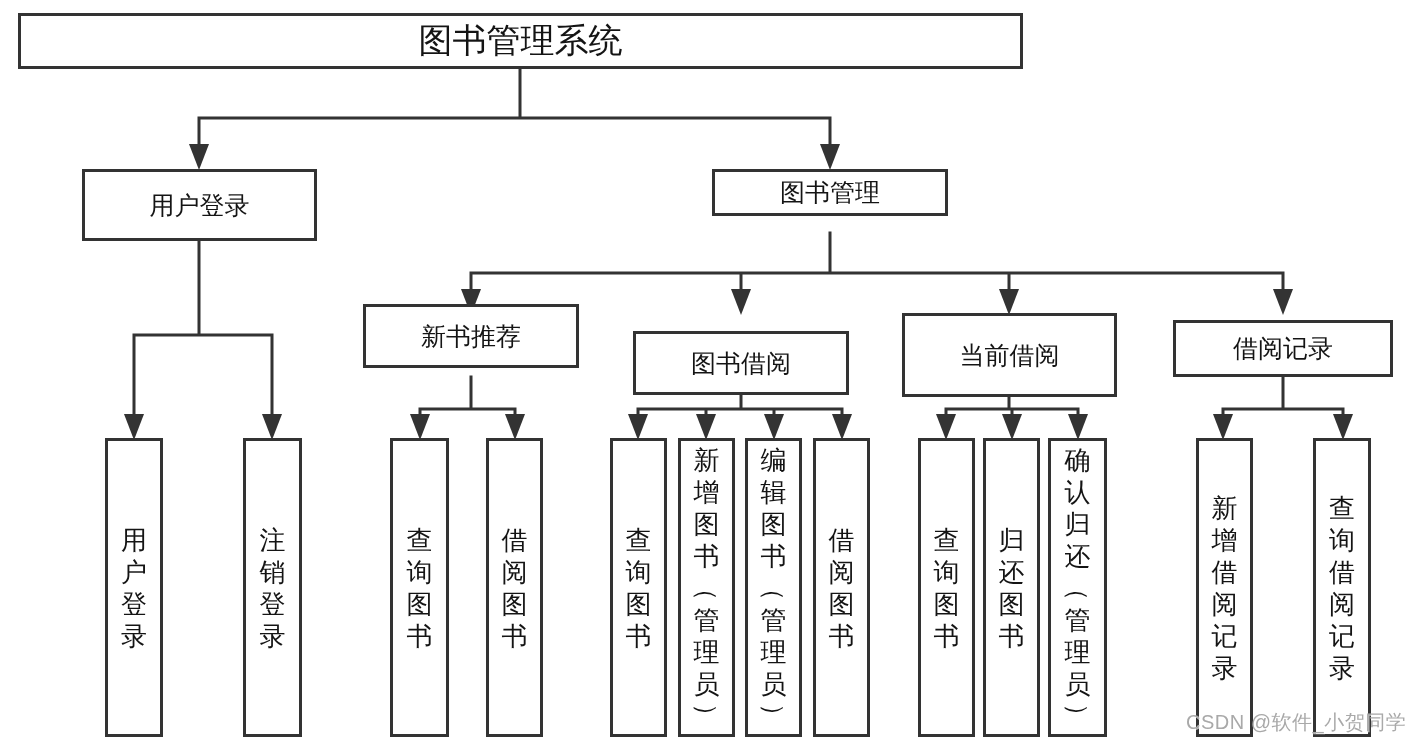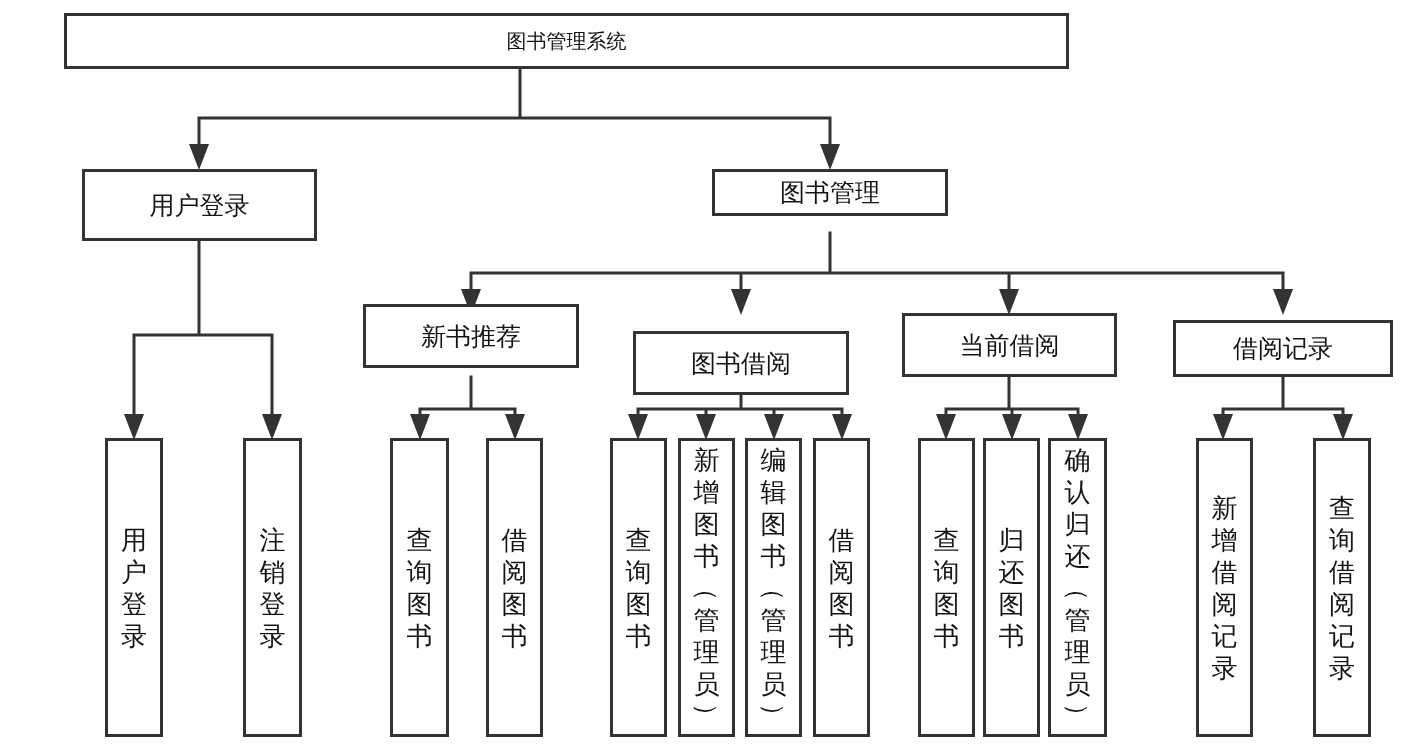--- a/index.html
+++ b/index.html
@@ -9,21 +9,21 @@
     -webkit-font-smoothing:antialiased;
   }
   .canvas{position:relative;width:1405px;height:747px;background:#fff;overflow:hidden;}
   svg.connectors{position:absolute;left:0;top:0;z-index:1;}
   .box{
     position:absolute;z-index:2;box-sizing:border-box;
     background:#ffffff;border:3px solid #333333;
     display:flex;align-items:center;justify-content:center;
     color:#141414;font-size:25px;
   }
-  .box.root{font-size:20px;margin-left:46px;}
+  .box.root{font-size:34px;}
   .box.leaf{flex-direction:column;}
   .vchar{display:block;width:100%;text-align:center;font-size:26px;line-height:32px;color:#141414;}
   .vchar.rot{transform:rotate(90deg);}
   .watermark{
     position:absolute;left:1186px;top:709px;z-index:6;
     font-size:20px;color:#a9a9a9;white-space:nowrap;letter-spacing:.5px;
     text-shadow:1px 1px 0 rgba(255,255,255,.65);
   }
 </style>
 </head>
@@ -81,21 +81,21 @@
   <div class="box" style="left:712px;top:169px;width:236px;height:47px">
     <span>图书管理</span>
   </div>
 
   <div class="box" style="left:363px;top:304px;width:216px;height:64px">
     <span>新书推荐</span>
   </div>
   <div class="box" style="left:633px;top:331px;width:216px;height:64px">
     <span>图书借阅</span>
   </div>
-  <div class="box" style="left:902px;top:313px;width:215px;height:64px">
+  <div class="box" style="left:902px;top:313px;width:215px;height:84px">
     <span>当前借阅</span>
   </div>
   <div class="box" style="left:1173px;top:320px;width:220px;height:57px">
     <span>借阅记录</span>
   </div>
 
   <div class="box leaf" style="left:105px;top:438px;width:58px;height:299px">
     <span class="vtext">
         <span class="vchar">用</span>
         <span class="vchar">户</span>
@@ -216,14 +216,15 @@
     <span class="vtext">
         <span class="vchar">查</span>
         <span class="vchar">询</span>
         <span class="vchar">借</span>
         <span class="vchar">阅</span>
         <span class="vchar">记</span>
         <span class="vchar">录</span>
       </span>
   </div>
 
+  <div class="watermark">CSDN @软件_小贺同学</div>
 
 </div>
 
 </body></html>

